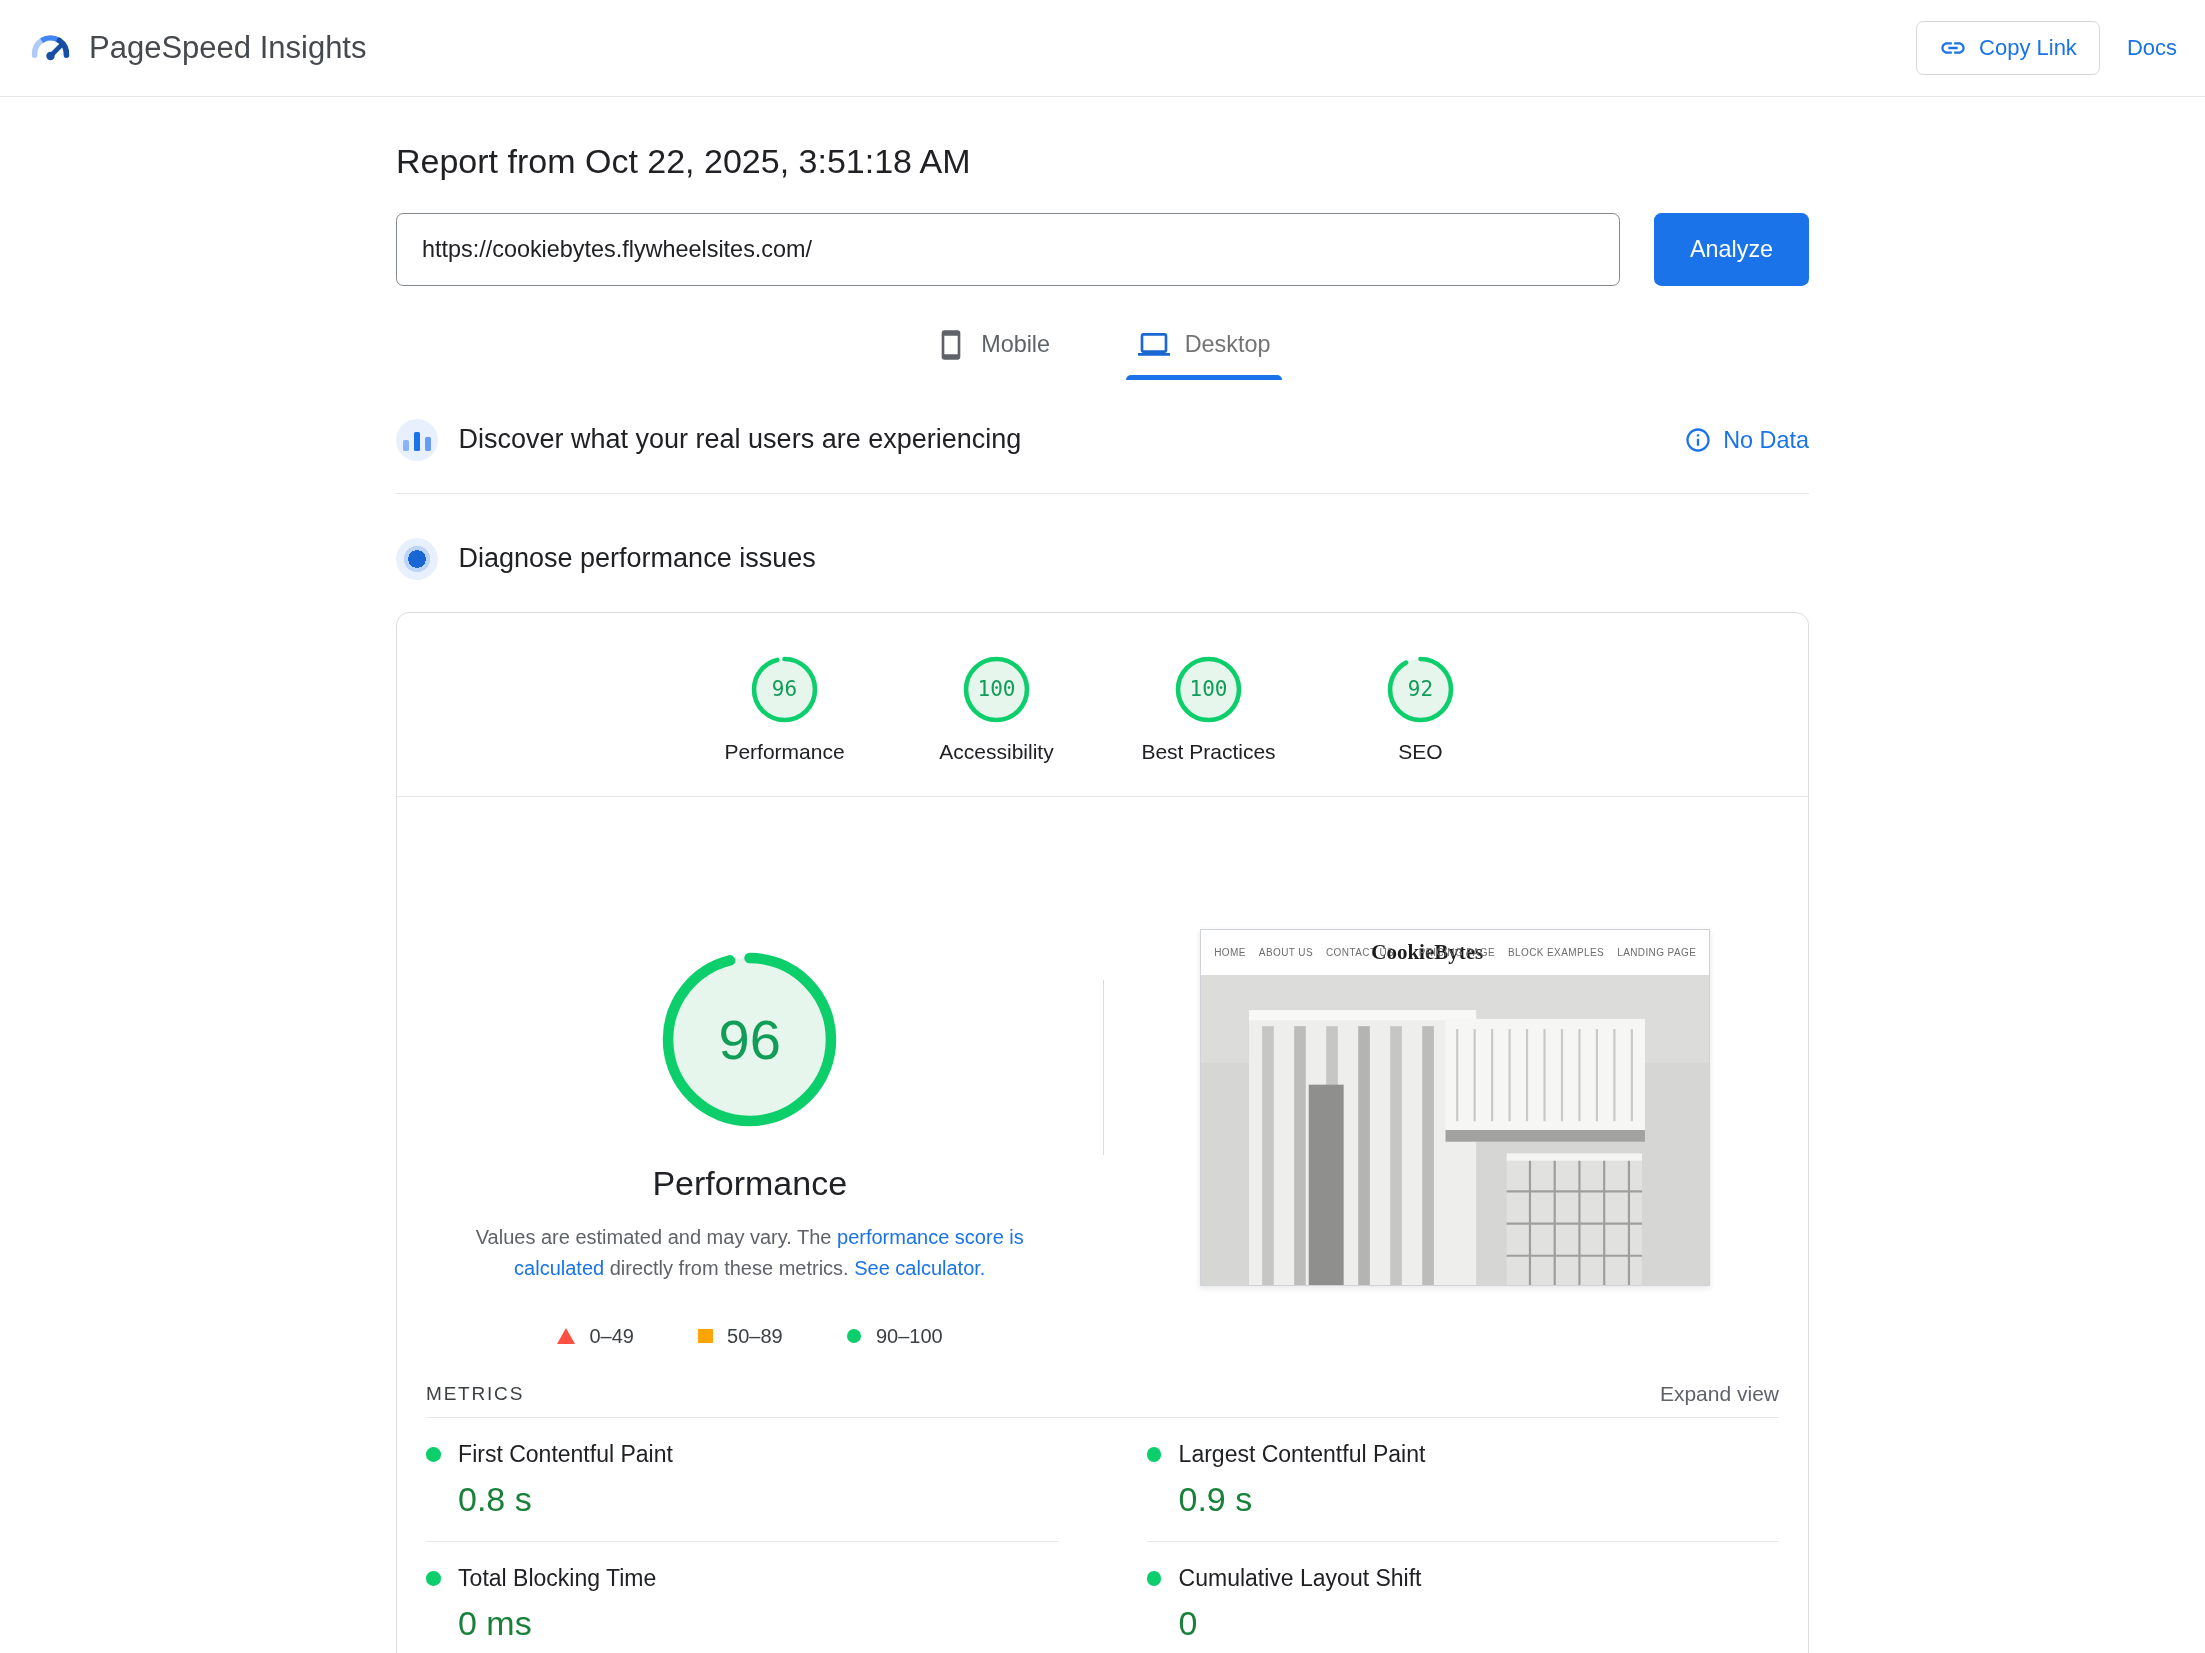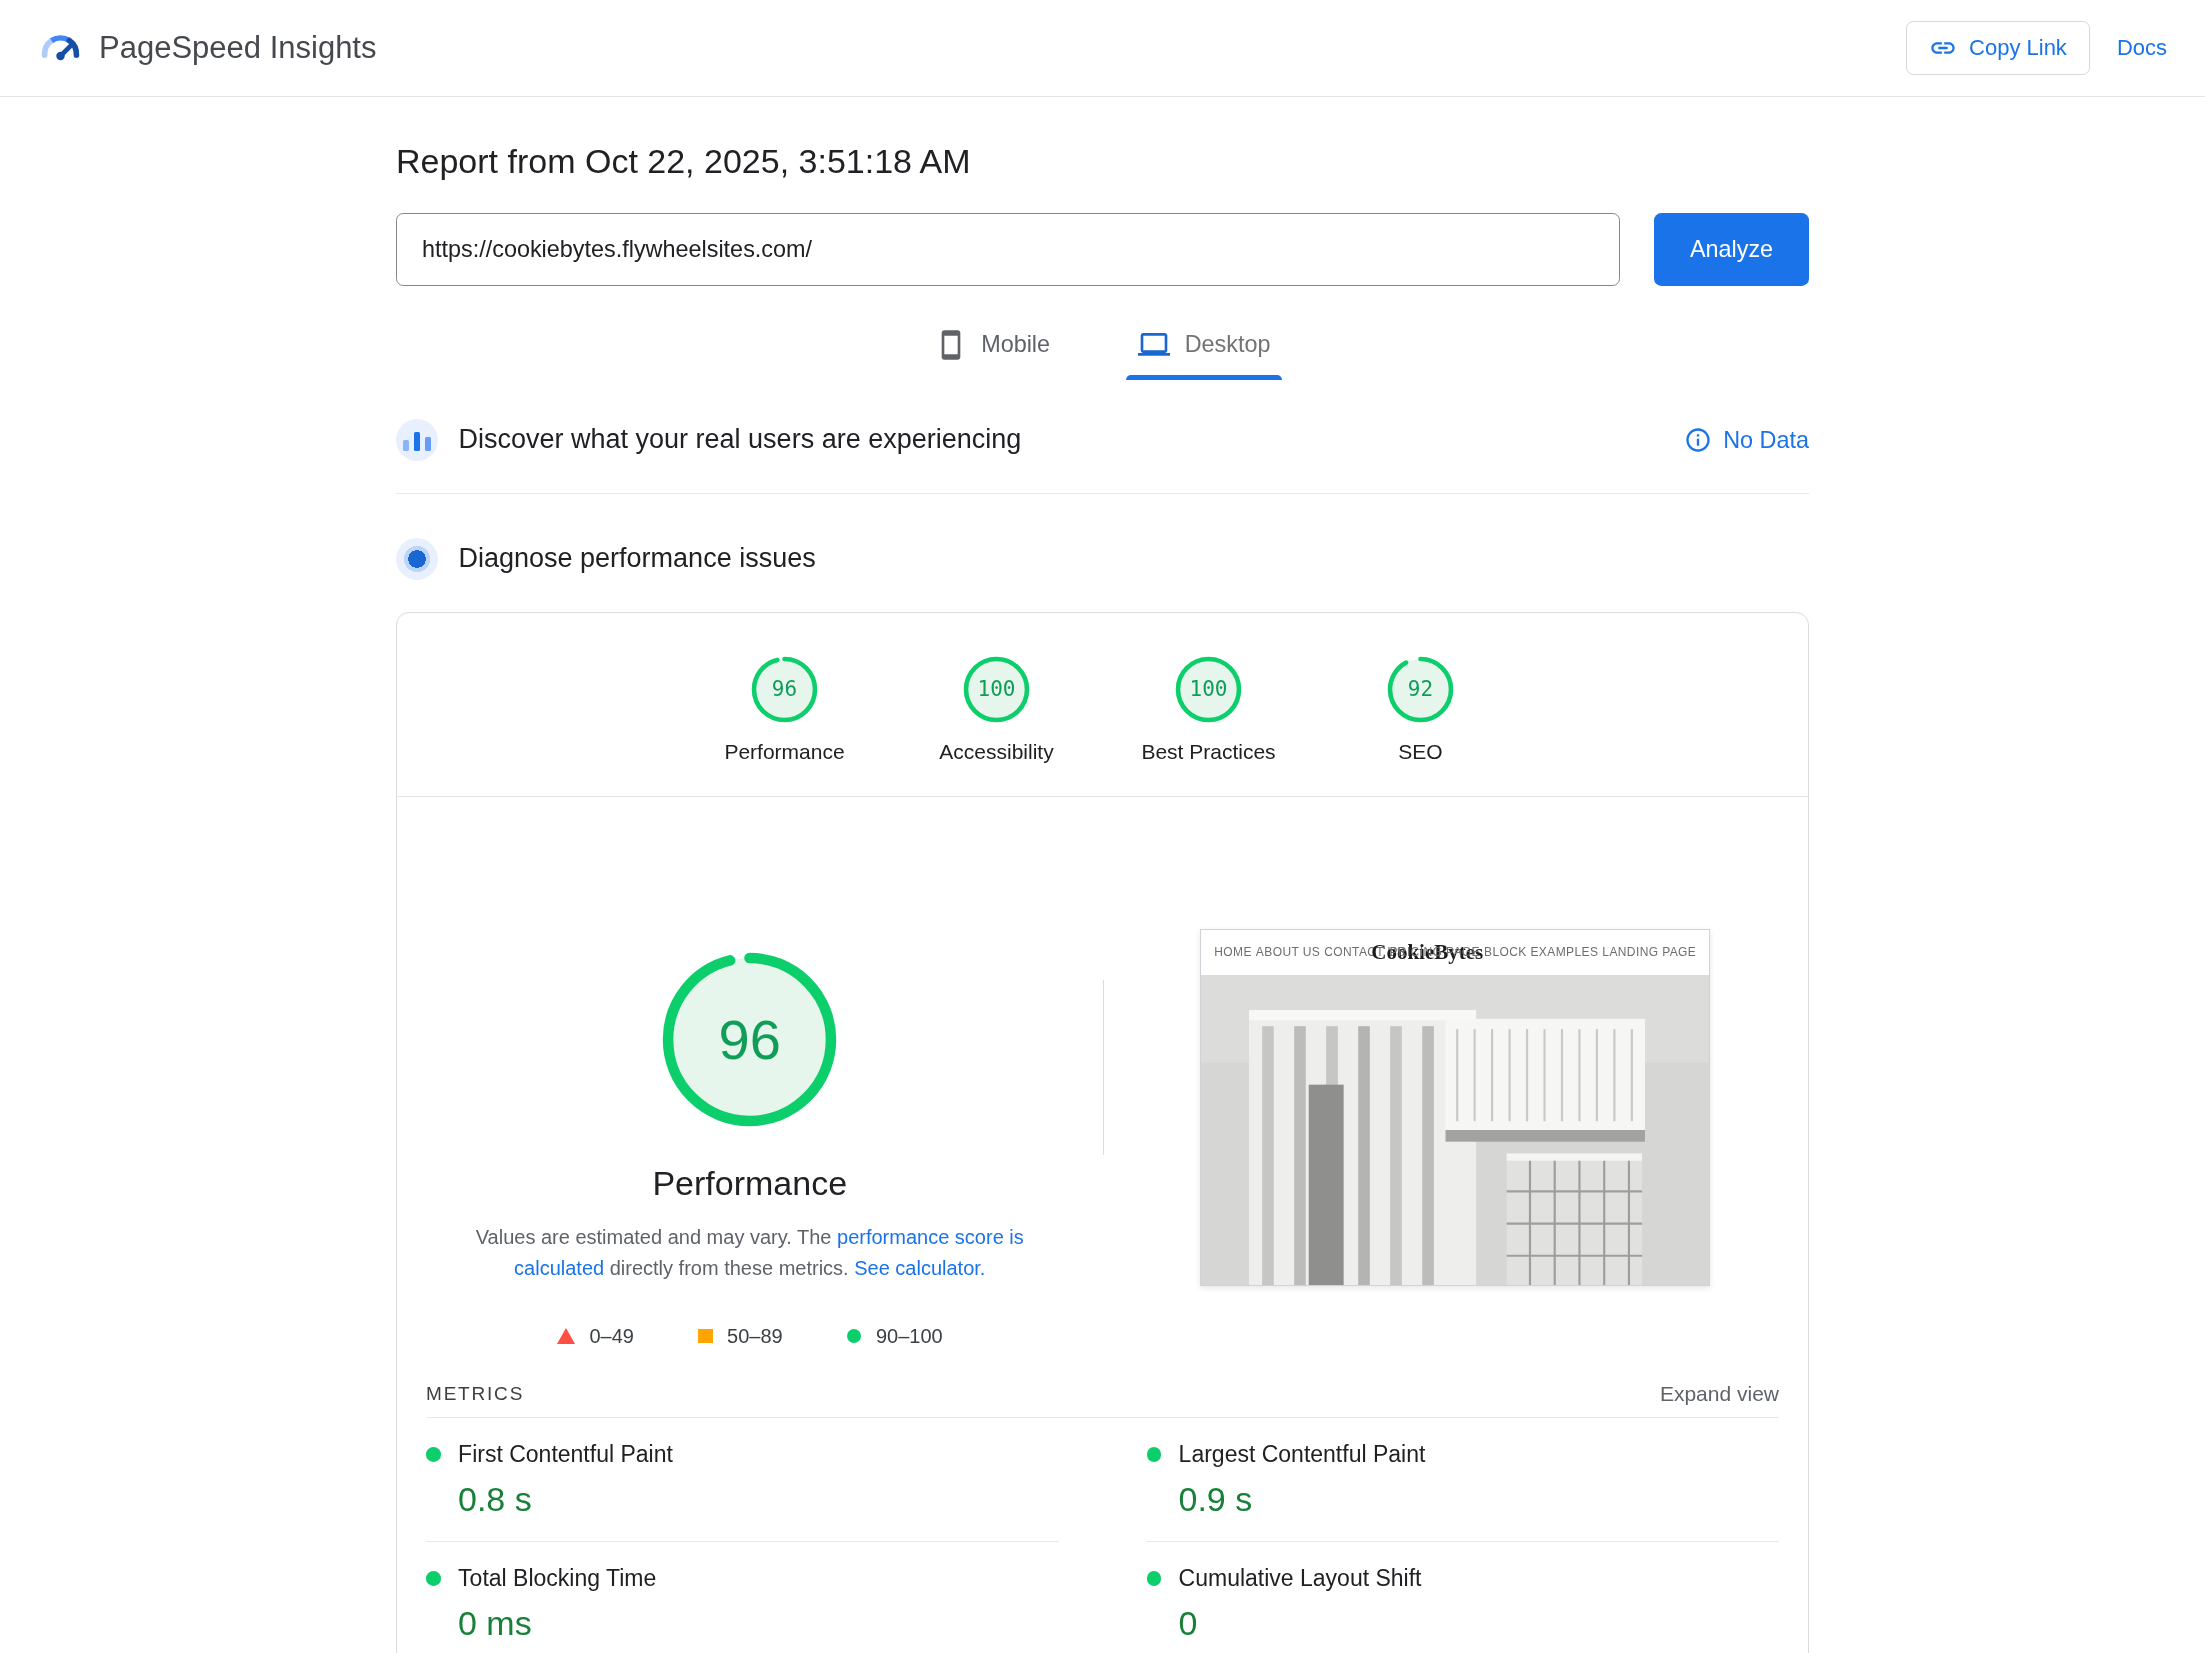--- a/index.html
+++ b/index.html
@@ -2,21 +2,21 @@
 <html style="font-size:11.7px"><head>
 <meta charset="utf-8">
 <title>PageSpeed Insights</title>
 <style>
   *{box-sizing:border-box;margin:0;padding:0}
   html,body{width:2205px;height:1654px;overflow:hidden;background:#fff;
     font-family:"Liberation Sans","DejaVu Sans",sans-serif;color:#202124}
   a{text-decoration:none}
 
   
-  .topbar{height:97px;display:flex;align-items:center;padding:0 38px;
+  .topbar{height:97px;display:flex;align-items:center;padding:0 28px;
     border-bottom:1.5px solid #e3e5e8;background:#fff}
   .brand{display:flex;align-items:center;gap:16px;cursor:pointer}
   .logo{width:45px;height:45px}
   .app-title{font-size:31px;font-weight:400;color:#45494d}
   .topbar-right{margin-left:auto;display:flex;align-items:center;gap:27px}
   .copy-link{display:flex;align-items:center;gap:11.7px;border:1.5px solid #d4d7db;
     border-radius:7.3px;padding:11.7px 22px;color:#1a73e8;font-size:22px;
     background:#fff;cursor:pointer;font-family:inherit}
   .copy-link svg{width:28px;height:28px}
   .docs{color:#1a73e8;font-size:22px;cursor:pointer}
@@ -80,21 +80,21 @@
   .legend{margin-top:41px;display:flex;align-items:center;gap:64px;font-size:20px;color:#3c4043}
   .legend-item{display:flex;align-items:center;gap:14.6px}
   .tri{width:0;height:0;border-left:9.5px solid rgba(0,0,0,0);border-right:9.5px solid rgba(0,0,0,0);
     border-bottom:16px solid #ff4e42}
   .sq{width:14.6px;height:14.6px;background:#ffa400}
   .dot{width:14.6px;height:14.6px;border-radius:50%;background:#0cce6b}
 
   
   .shot{width:510px;background:#fff;border:0.7px solid #cfd2d6;box-shadow:0 1.5px 5.8px rgba(0,0,0,.10)}
   .shot-header{height:45px;display:flex;align-items:center;padding:0 13px;background:#fff}
-  .shot-nav{display:flex;gap:4px;font-size:12px;letter-spacing:0.4px;color:#6d6d6d;width:157px;white-space:nowrap}
+  .shot-nav{display:flex;gap:13px;font-size:10px;letter-spacing:0.4px;color:#6d6d6d;width:157px;white-space:nowrap}
   .shot-nav.right{justify-content:flex-end}
   .shot-brand{flex:1;font-family:"Liberation Serif",serif;font-weight:700;
     font-size:21px;color:#1c1c1c}
   .shot-img{display:block;width:100%;height:310px}
 
   
   .metrics-wrap{padding:0 29px;margin-top:34px}
   .metrics-head{display:flex;justify-content:space-between;align-items:center;
     padding-bottom:11px;border-bottom:1.5px solid #e6e8eb}
   .metrics-title{font-size:19px;letter-spacing:1.8px;color:#3c4043}

